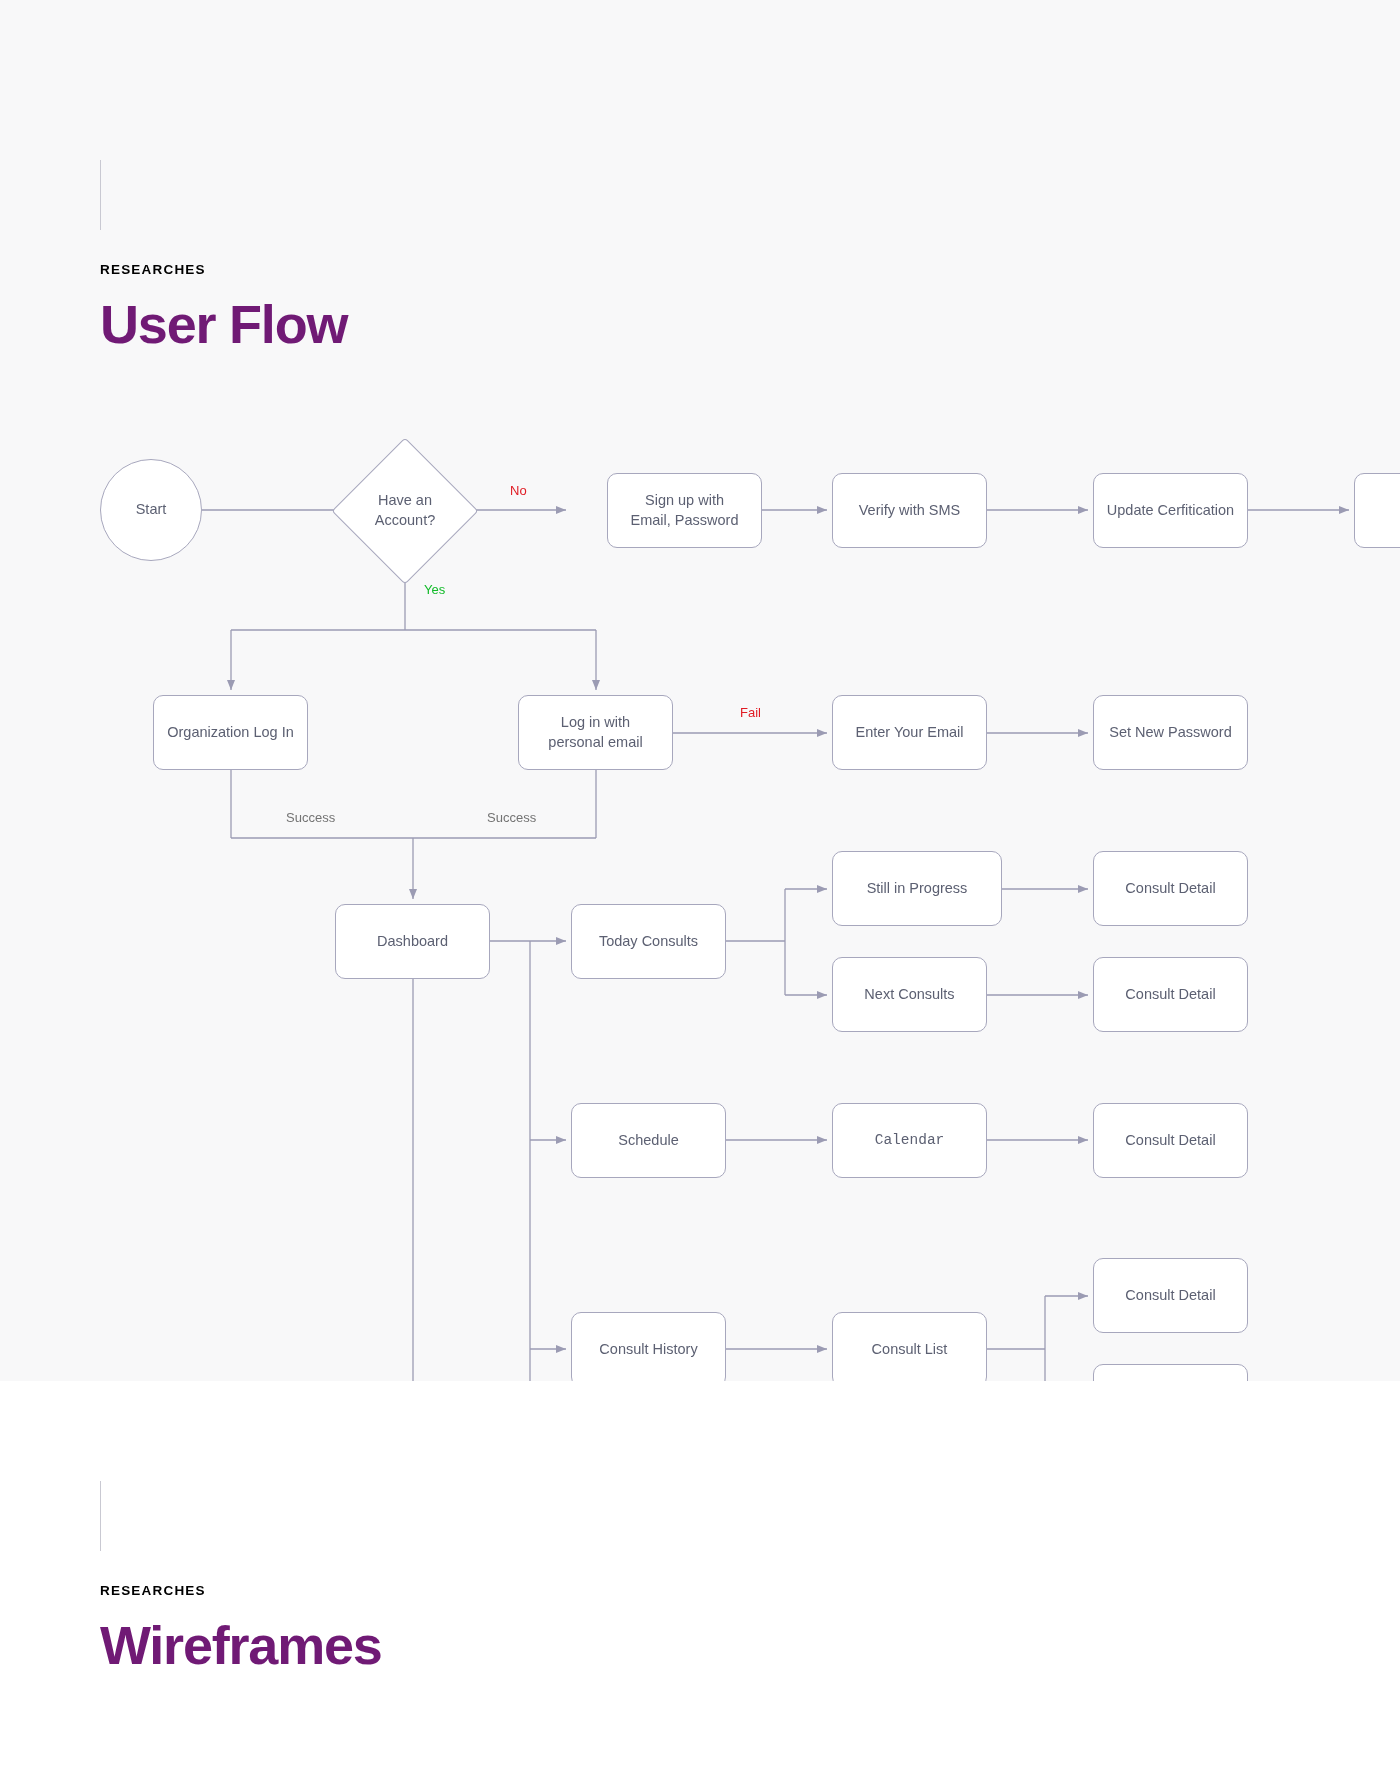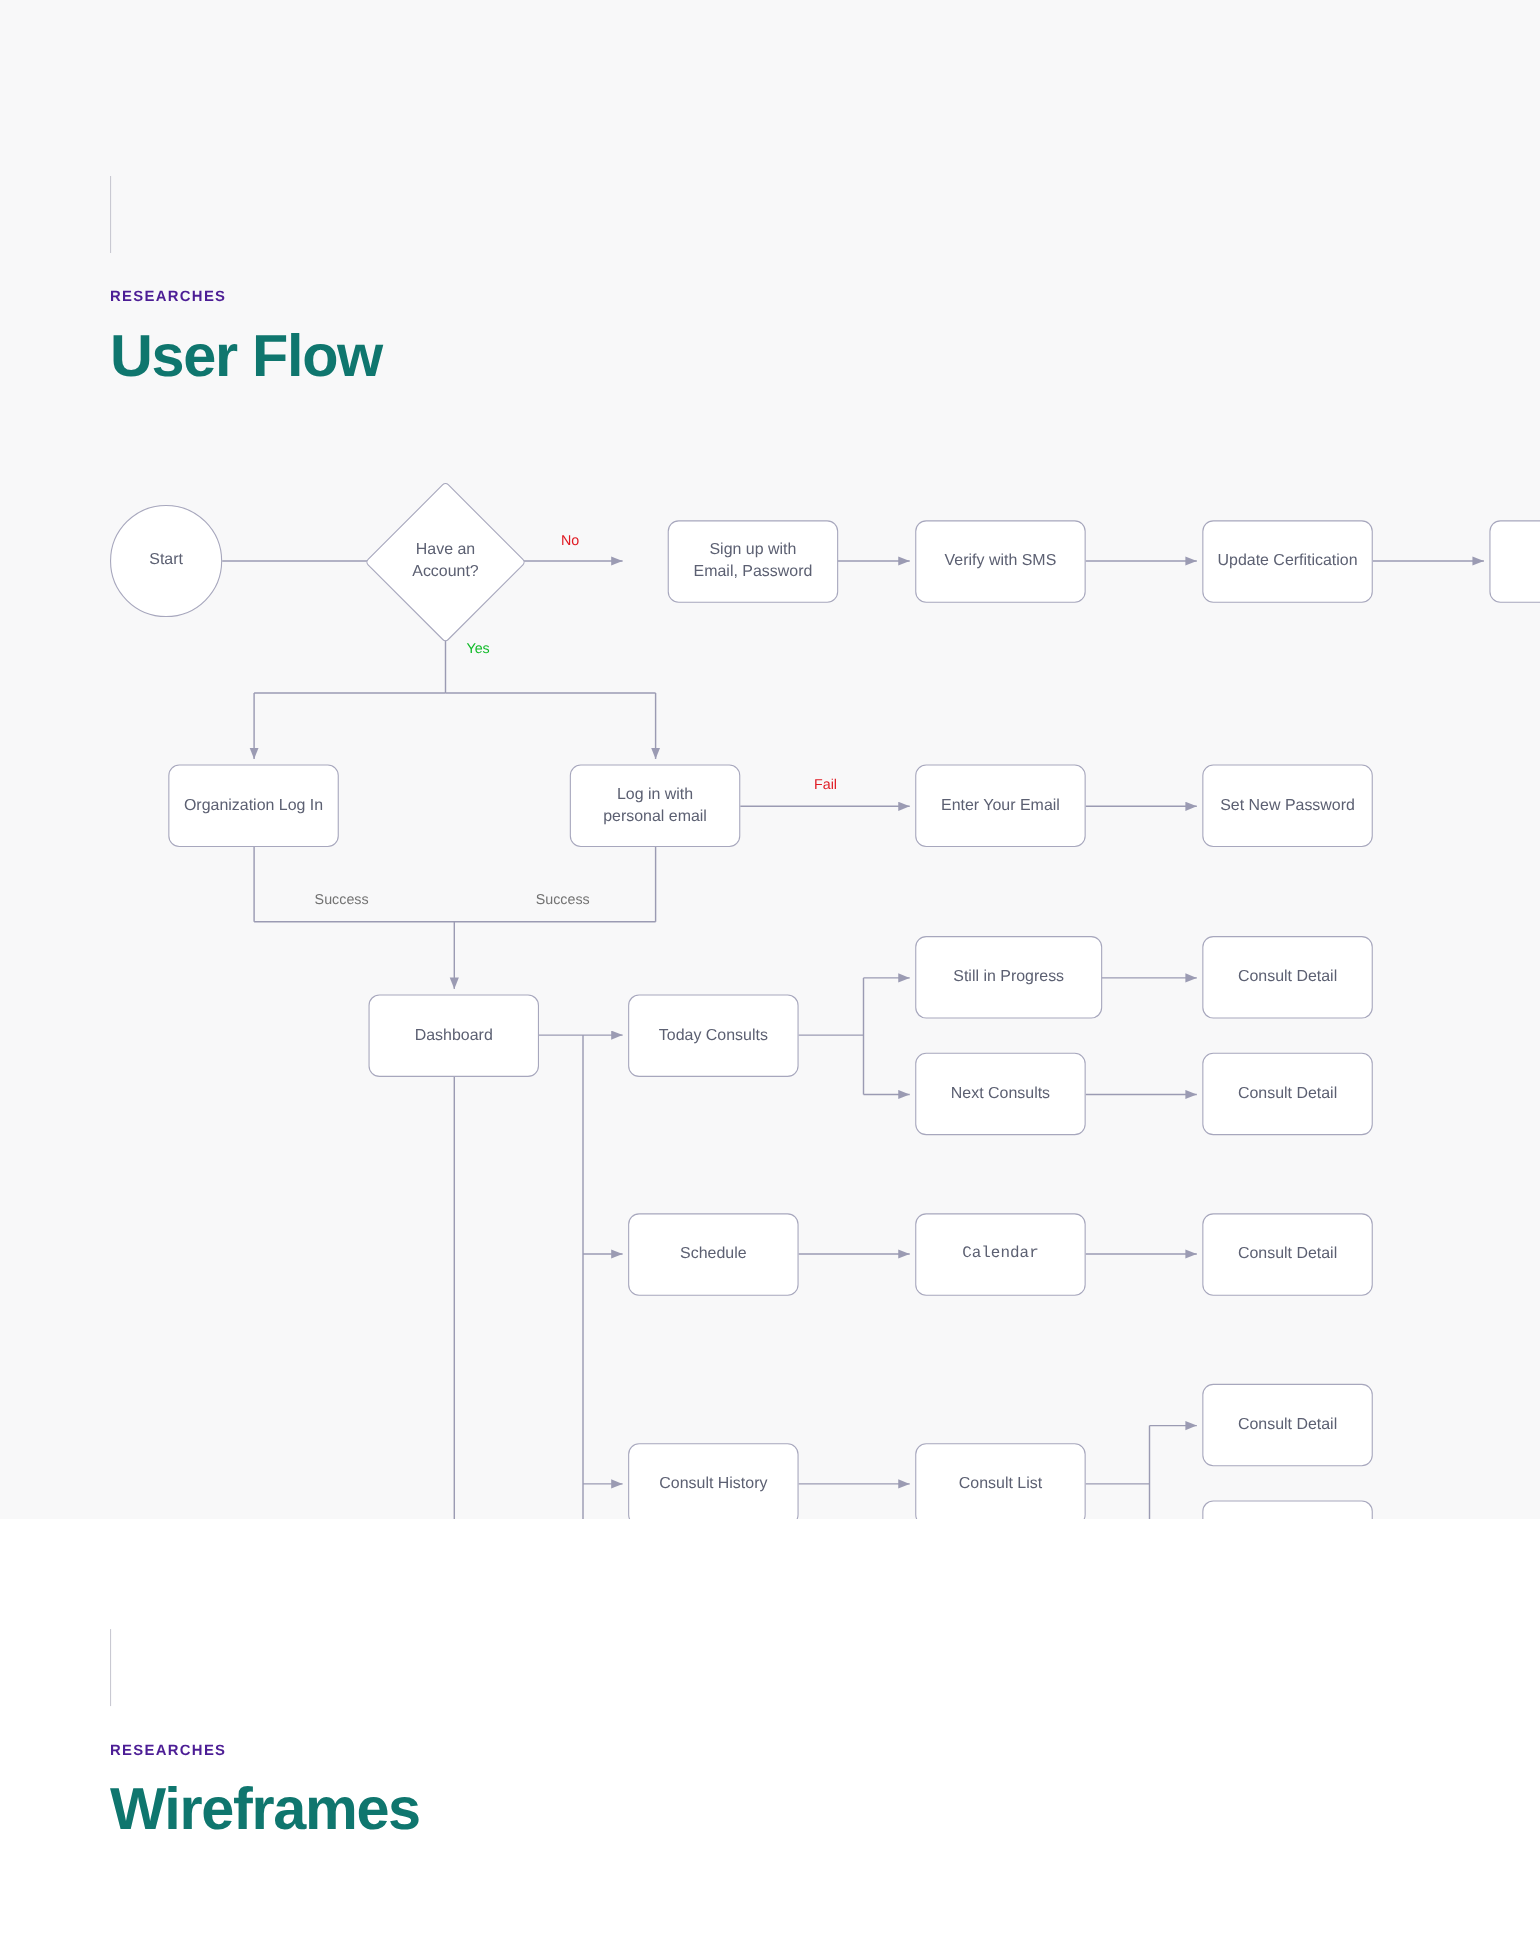--- a/index.html
+++ b/index.html
@@ -30,29 +30,29 @@
     width: 1px;
     height: 70px;
     background: #c9c9d2;
   }
   .eyebrow {
     position: absolute;
     left: 0;
     font-size: 13.5px;
     letter-spacing: 1.2px;
     font-weight: 600;
-    color: #4c1d95;
+    color: #000000;
   }
   .sec-title {
     position: absolute;
     left: 0;
     font-size: 54px;
     font-weight: 700;
     letter-spacing: -1.2px;
-    color: #0f766e;
+    color: #701a75;
     white-space: nowrap;
   }
 
   
   #flow-canvas {
     position: absolute;
     left: 0; top: 0;
     width: 1400px; height: 1381px;
   }
   #flow-svg { position: absolute; left: 0; top: 0; }

